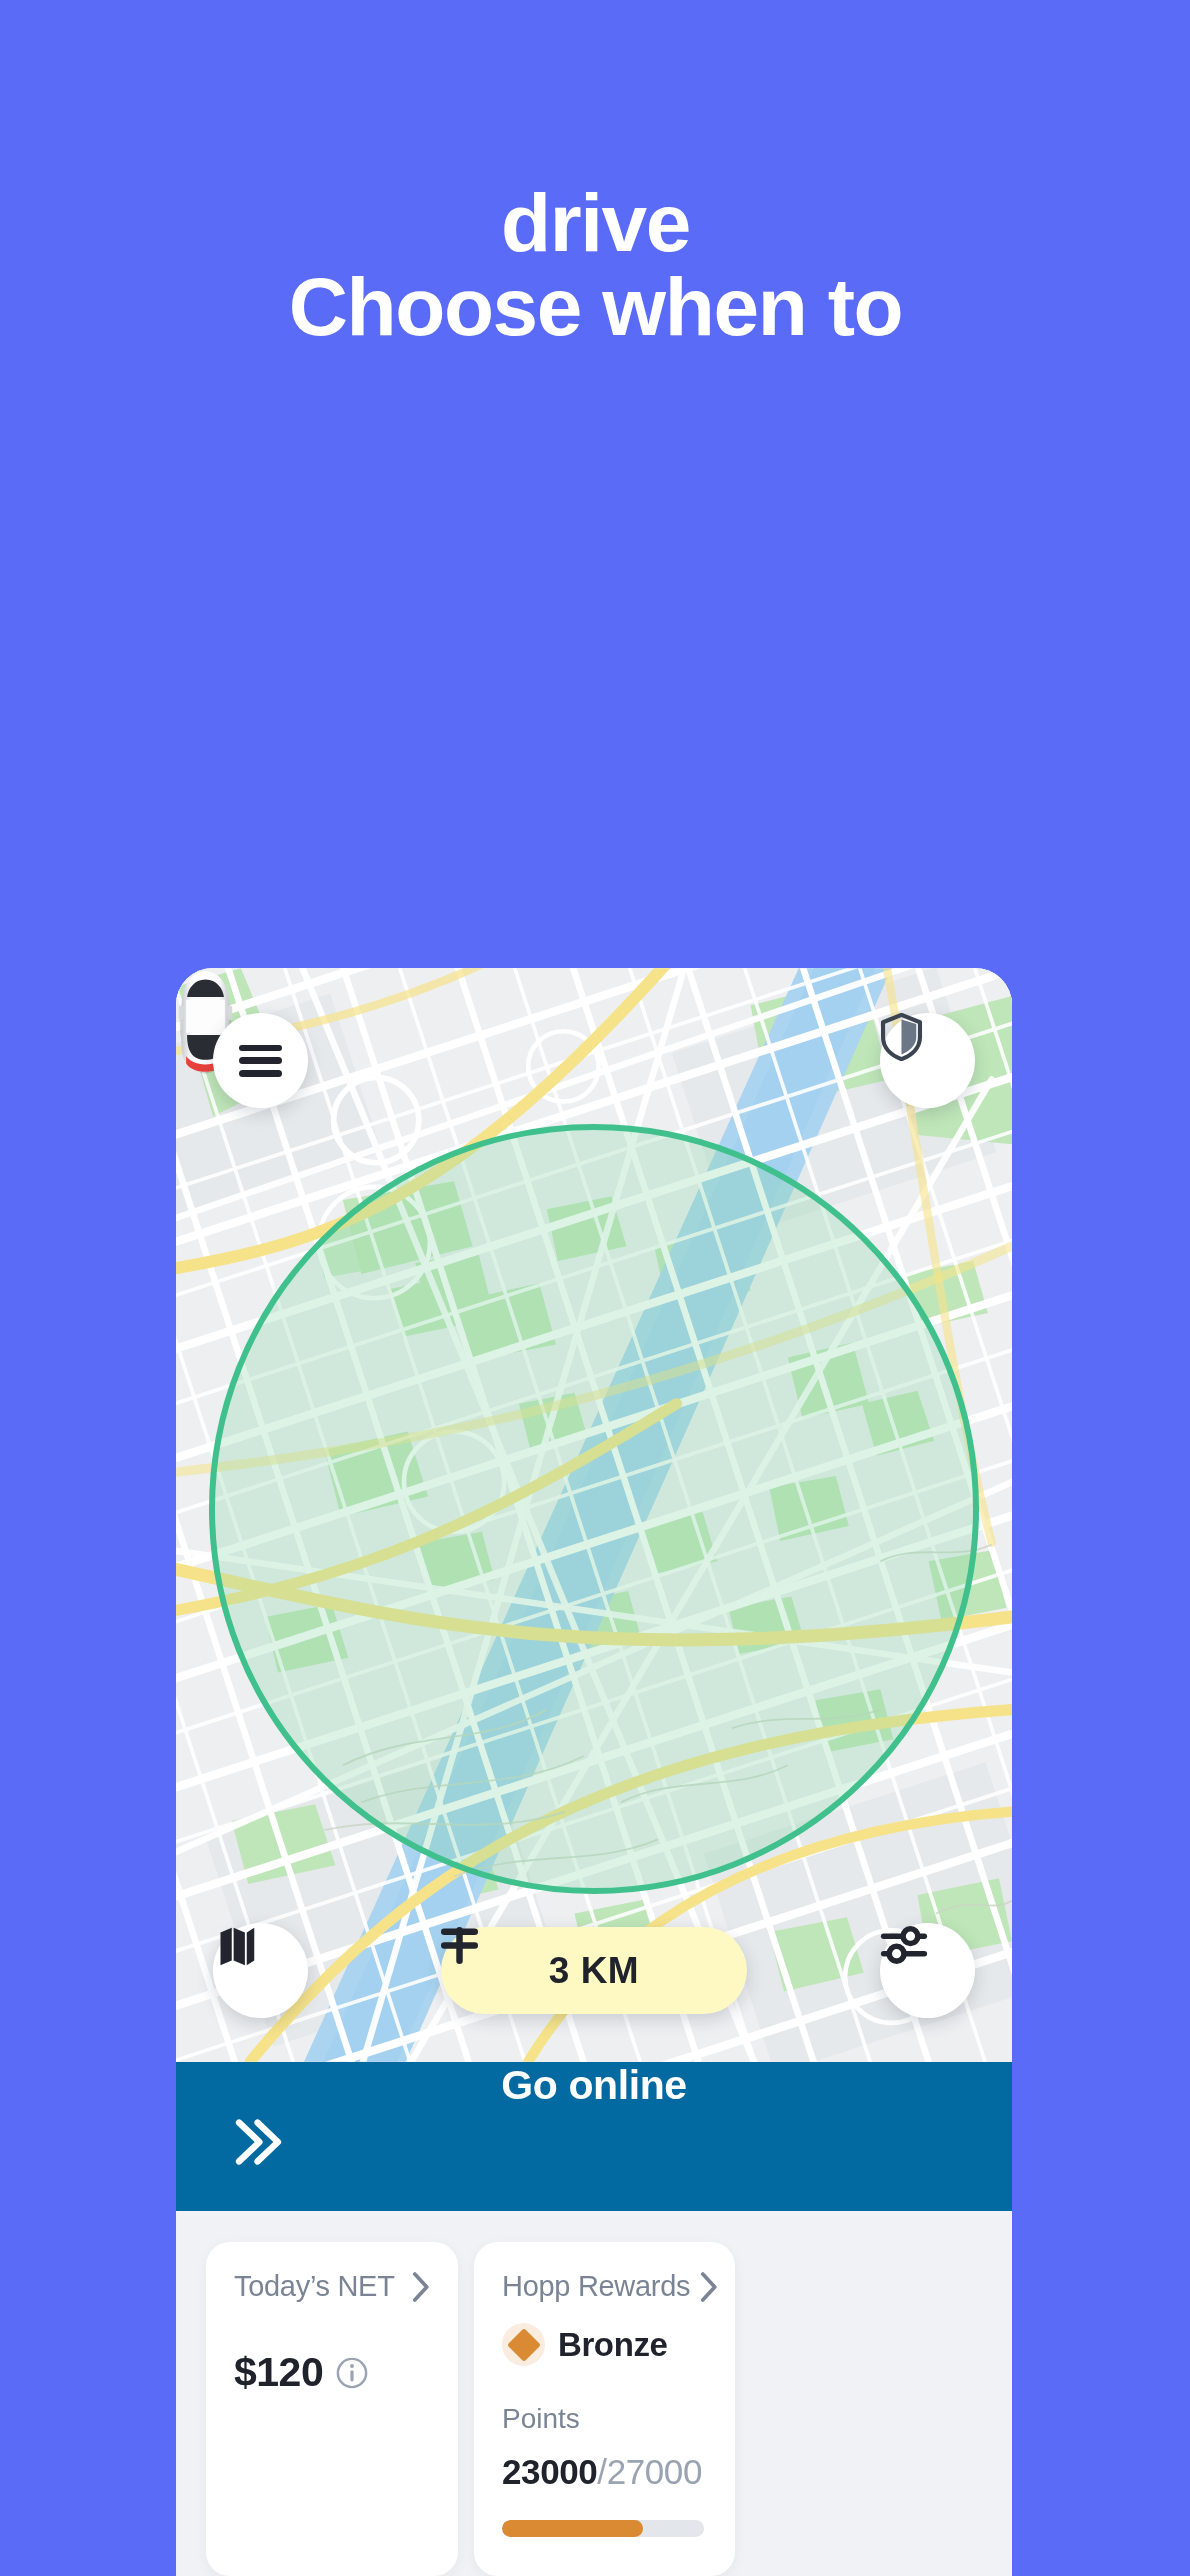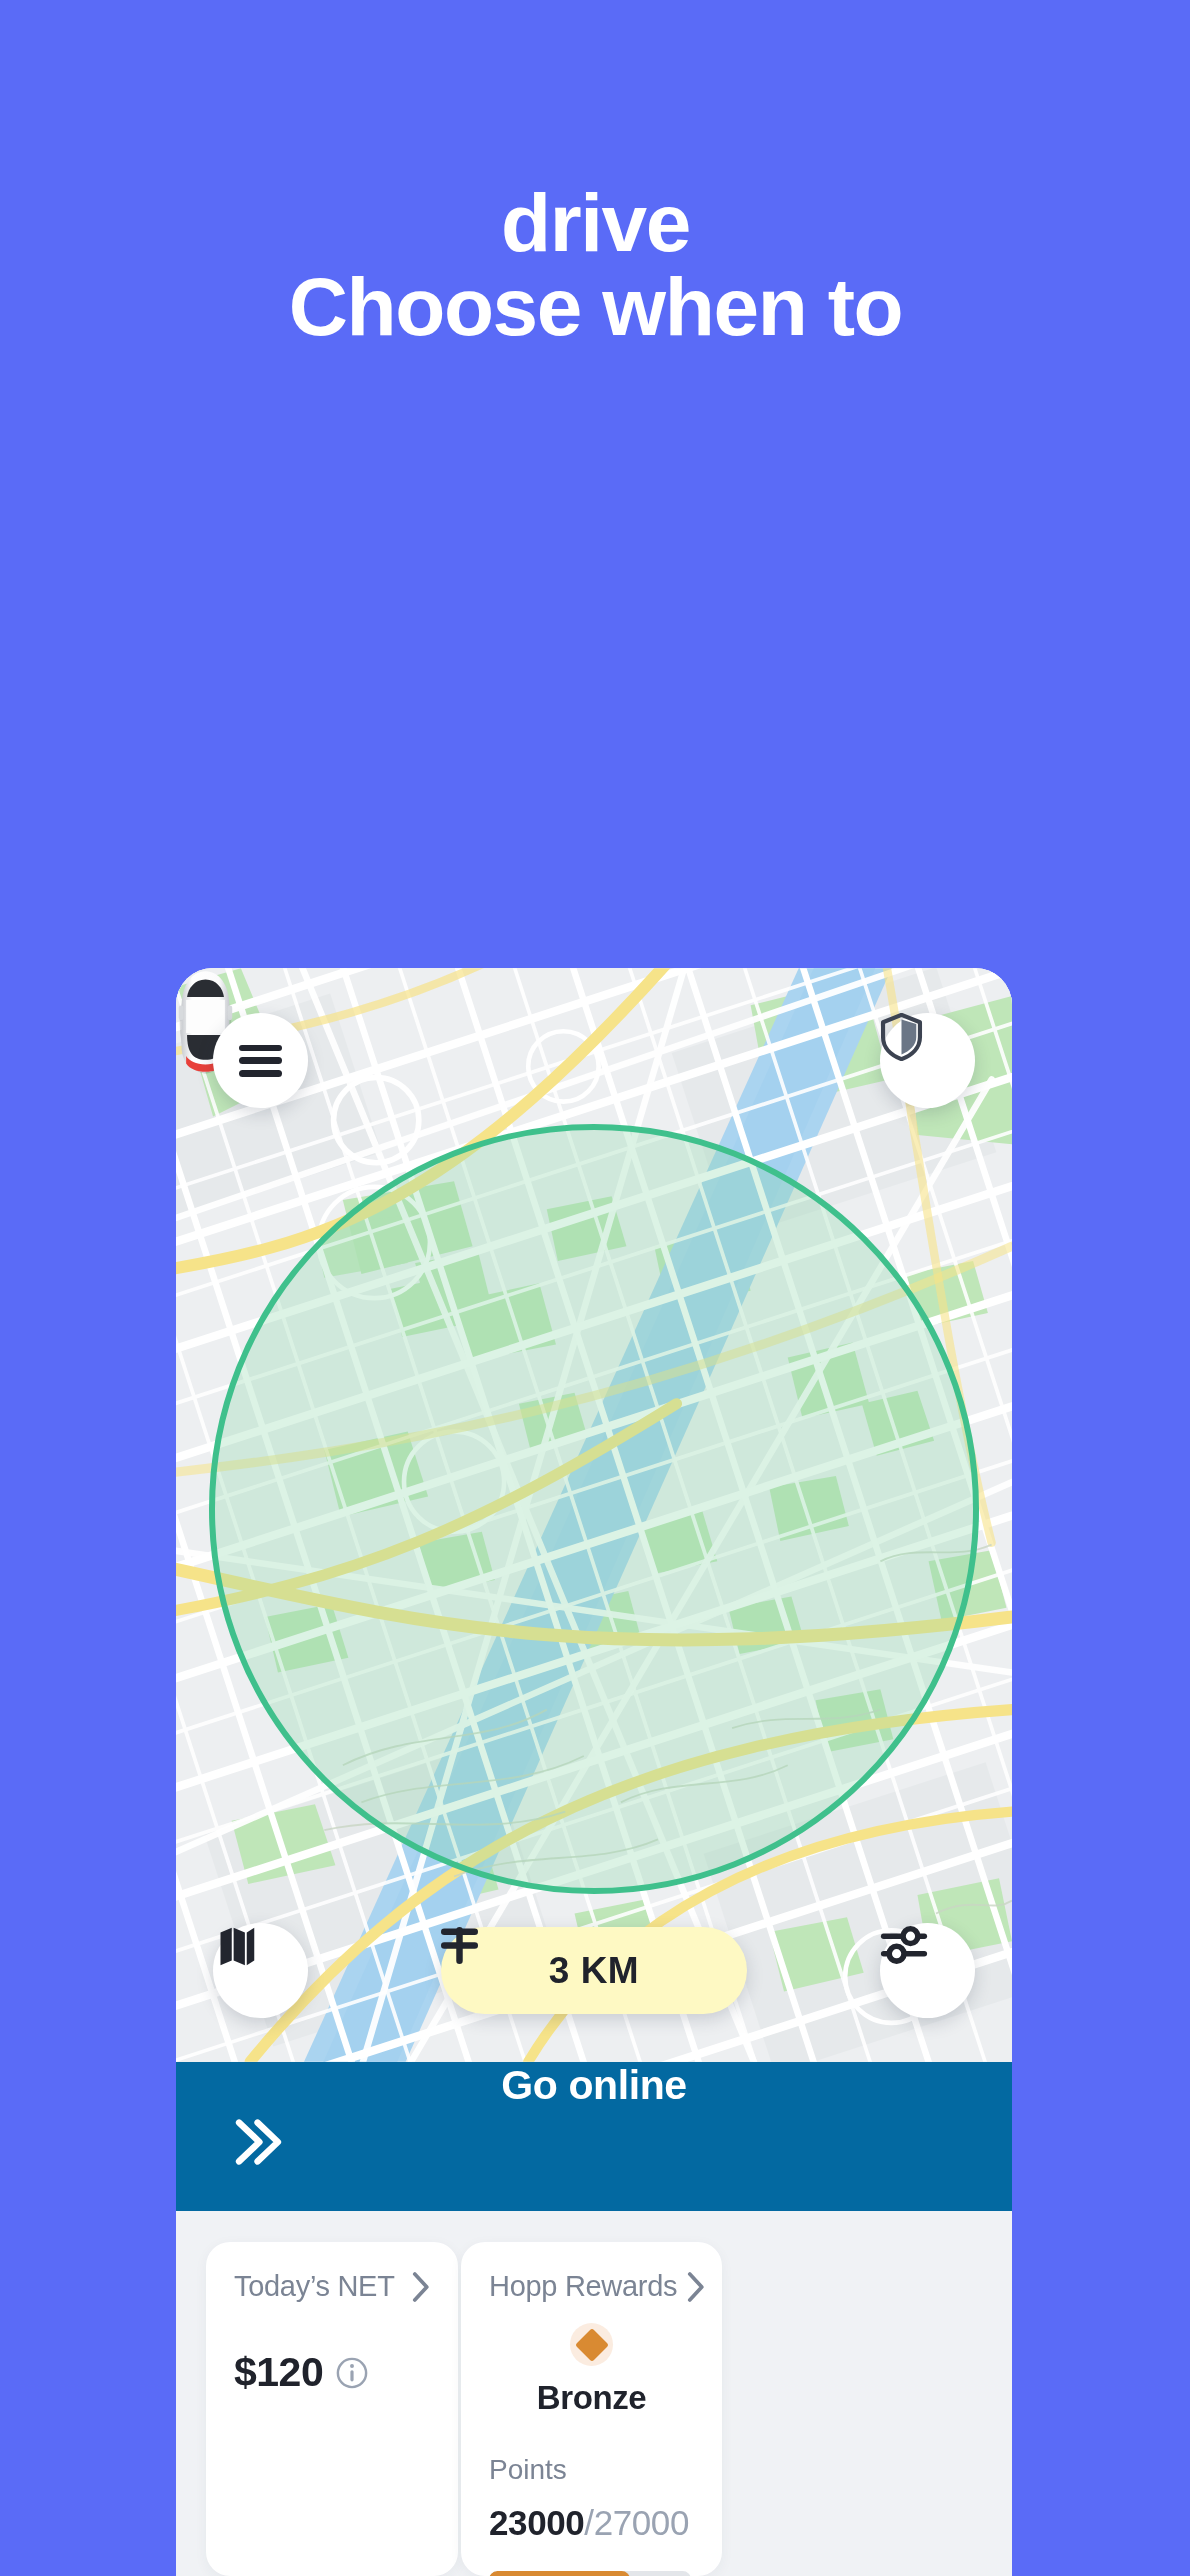--- a/index.html
+++ b/index.html
@@ -111,21 +111,21 @@
     width:61px;height:61px;
   }
 
   
   .cards{
     position:absolute;
     left:0; top:1243px;
     width:836px; height:365px;
     background:#f0f2f5;
     padding:31px 0 0 30px;
-    display:flex;gap:3px;
+    display:flex;gap:16px;
   }
   .card{
     background:#ffffff;
     border-radius:24px;
     box-shadow:0 3.7px 13px rgba(40,50,70,0.05);
     padding:28px 28px 0 28px;
     position:relative;
   }
   .card-net{width:252px;flex:none;}
   .card-rewards{width:261px;flex:none;}
@@ -136,21 +136,21 @@
   }
   .card-title{
     font-size:29px;color:#7b8494;font-weight:400;letter-spacing:-0.3px;
     white-space:nowrap;
   }
   .chev{flex:none;margin-left:9.3px;}
 
   .amount-row{display:flex;align-items:center;gap:13px;margin-top:46px;}
   .amount{font-size:41px;font-weight:700;color:#20232c;letter-spacing:-0.5px;}
 
-  .tier-row{display:flex;align-items:center;gap:13px;margin-bottom:37px;flex-direction:column;}
+  .tier-row{display:flex;align-items:center;gap:13px;margin-bottom:37px;}
   .tier-badge{
     width:43px;height:43px;border-radius:50%;
     background:#fbece0;
     display:flex;align-items:center;justify-content:center;flex:none;
   }
   .diamond{
     width:24px;height:24px;background:#d98a32;
     transform:rotate(45deg);border-radius:2.8px;
   }
   .tier-name{font-size:33px;font-weight:700;color:#20232c;letter-spacing:-0.4px;}

